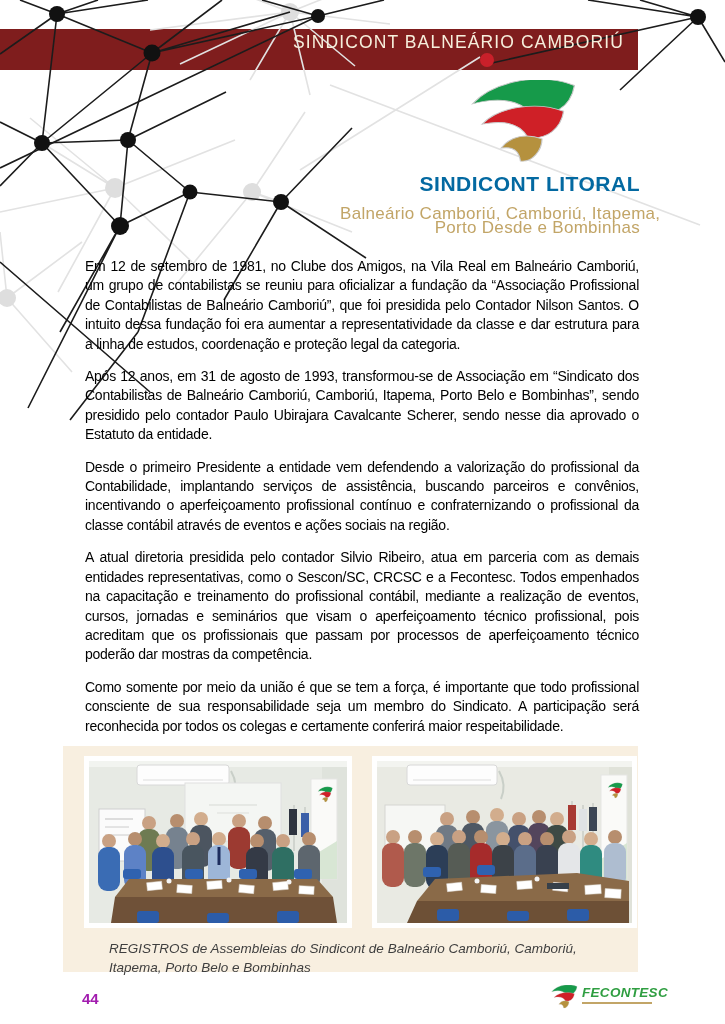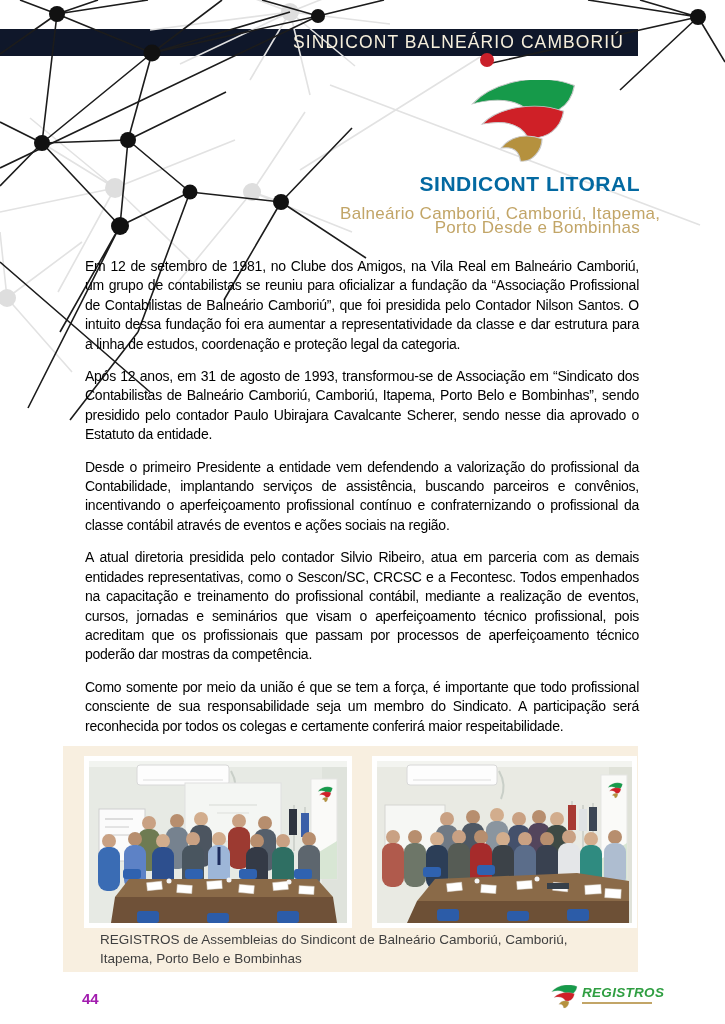--- a/index.html
+++ b/index.html
@@ -1,20 +1,20 @@
 <!DOCTYPE html>
 <html><head>
 <meta charset="utf-8">
 <style>
   html,body{margin:0;padding:0;}
   body{width:725px;height:1024px;background:#ffffff;font-family:"Liberation Sans",sans-serif;position:relative;overflow:hidden;}
   .page{position:absolute;inset:0;}
 
   
-  .header-bar{position:absolute;left:0;top:29px;width:638px;height:27px;background:#0f172a;}
+  .header-bar{position:absolute;left:0;top:29px;width:638px;height:41px;background:#7f1d1d;}
   .header-bar .title{position:relative;z-index:6;display:block;text-align:right;padding-right:14px;
     font-size:17.5px;line-height:27px;letter-spacing:1.1px;color:#f6efdc;font-weight:400;}
 
   
   .net{position:absolute;left:0;top:0;pointer-events:none;}
 
   
   .logo-block{position:absolute;left:340px;top:80px;width:300px;text-align:right;}
   .swoosh-main{position:absolute;right:62px;top:0;}
   .logo-title{position:absolute;top:92px;right:0;width:300px;font-size:21px;font-weight:bold;
@@ -26,21 +26,21 @@
   .article{position:absolute;left:85px;top:257px;width:554px;}
   .article p{margin:0 0 13px 0;font-size:14px;line-height:19.4px;letter-spacing:-0.25px;
     text-align:justify;color:#000000;}
 
   
   .gallery-panel{position:absolute;left:63px;top:746px;width:575px;height:226px;background:#f8efe0;}
   .photo{position:absolute;top:10px;margin:0;background:#ffffff;padding:5px;box-sizing:border-box;}
   .photo-left{left:21px;width:268px;height:172px;}
   .photo-right{left:309px;width:265px;height:172px;}
   .photo svg{display:block;}
-  .caption{position:absolute;left:37px;top:184px;width:520px;margin:0;
+  .caption{position:absolute;left:37px;top:184px;width:520px;margin:9px;font-style:italic;
     font-size:13.5px;line-height:1.42;color:#3f3f3f;}
 
   
   .page-num{position:absolute;left:82px;top:990px;font-size:15px;font-weight:bold;color:#a21caf;}
   .brand{position:absolute;left:548px;top:985px;display:flex;align-items:flex-start;gap:4px;}
   .brand-text{display:flex;flex-direction:column;align-items:flex-start;}
   .brand-word{font-size:13.5px;font-weight:bold;font-style:italic;color:#2f9e41;letter-spacing:0.3px;}
   .tagline-rule{width:70px;height:2px;background:#c2a567;margin-top:2px;}
 </style>
 </head>
@@ -336,18 +336,18 @@
 
     <p class="caption">REGISTROS de Assembleias do Sindicont de Balneário Camboriú, Camboriú, Itapema, Porto Belo e Bombinhas</p>
   </div>
 
   <span class="page-num">44</span>
   <div class="brand">
     <svg width="30" height="26" viewBox="0 0 100 100" preserveAspectRatio="none">
       <use href="#swoosh-g"></use>
     </svg>
     <div class="brand-text">
-      <span class="brand-word">REGISTROS</span>
+      <span class="brand-word">FECONTESC</span>
       <div class="tagline-rule"></div>
     </div>
   </div>
 
 </div>
 
 </body></html>

